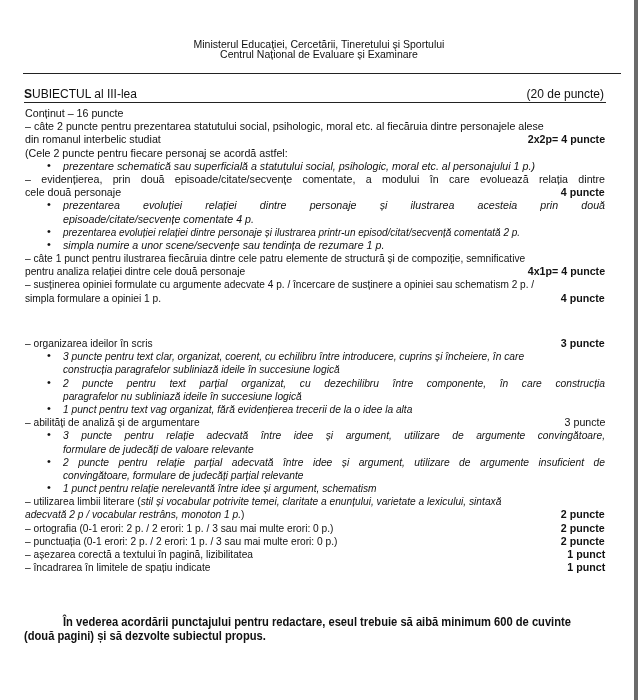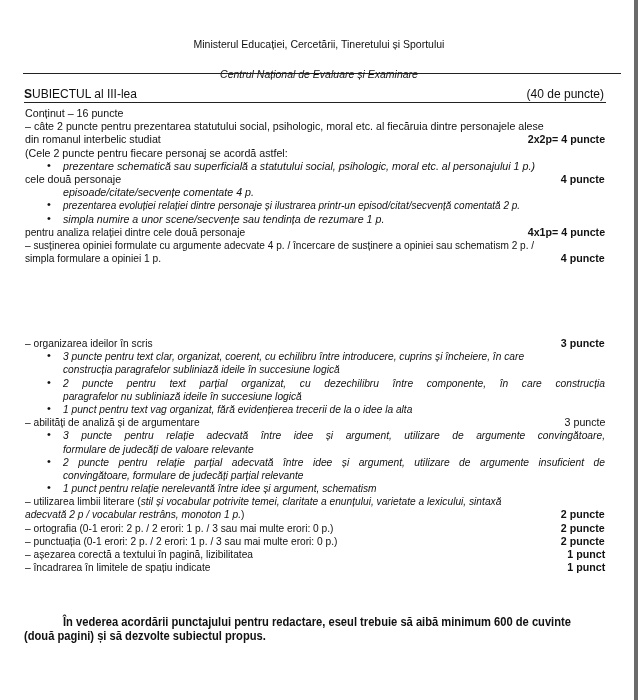--- a/index.html
+++ b/index.html
@@ -30,38 +30,45 @@
   .just .txt { display: block; width: 108.7%; text-align: justify; text-align-last: justify; }
   .final { position: absolute; left: 24px; width: 585px; top: 615px; font-size: 12px; line-height: 14px; font-weight: bold; }
   .final .txt { display: inline-block; transform: scaleX(0.93); transform-origin: left center; white-space: nowrap; }
 </style>
 </head>
 <body>
 
 <div class="page">
 
   <div class="hdr" style="top:38px;"><span>Ministerul Educației, Cercetării, Tineretului și Sportului</span></div>
-  <div class="hdr" style="top:68px;font-style:italic;"><span>Centrul Național de Evaluare și Examinare</span></div>
+  <div class="hdr" style="top:48px;"><span>Centrul Național de Evaluare și Examinare</span></div>
   <div class="hdr-rule"></div>
 
   <div class="subj">
     <span class="l"><b>S</b><span>UBIECTUL al III-lea</span></span>
-    <span class="r">(40 de puncte)</span>
+    <span class="r">(20 de puncte)</span>
   </div>
 
   <div class="body" style="top:106px;">
     <div class="line h"><span class="txt">Conținut – 16 puncte</span></div>
     <div class="line"><span class="txt">– câte 2 puncte pentru prezentarea statutului social, psihologic, moral etc. al fiecăruia dintre personajele alese</span></div>
     <div class="line"><span class="txt">din romanul interbelic studiat</span><span class="pts">2x2p= 4 puncte</span></div>
     <div class="line"><span class="txt">(Cele 2 puncte pentru fiecare personaj se acordă astfel:</span></div>
     <div class="line bul it"><span class="txt">prezentare schematică sau superficială a statutului social, psihologic, moral etc. al personajului 1 p.)</span></div>
+    <div class="line just">
+        <span class="txt">– evidențierea, prin două episoade/citate/secvențe comentate, a modului în care evoluează relația dintre</span>
+      </div>
     <div class="line"><span class="txt">cele două personaje</span><span class="pts">4 puncte</span></div>
+    <div class="line bul it just">
+        <span class="txt">prezentarea evoluției relației dintre personaje și ilustrarea acesteia prin două</span>
+      </div>
     <div class="line bul cont it"><span class="txt">episoade/citate/secvențe comentate  4 p.</span></div>
     <div class="line bul it"><span class="txt" style="transform:scaleX(0.86)">prezentarea evoluției relației dintre personaje și ilustrarea printr-un episod/citat/secvență comentată 2 p.</span></div>
     <div class="line bul it"><span class="txt">simpla numire a unor scene/secvențe sau tendința de rezumare 1 p.</span></div>
+    <div class="line"><span class="txt" style="transform:scaleX(0.88)">– câte 1 punct pentru ilustrarea fiecăruia dintre cele patru elemente de structură și de compoziție, semnificative</span></div>
     <div class="line"><span class="txt" style="transform:scaleX(0.88)">pentru analiza relației dintre cele două personaje</span><span class="pts">4x1p= 4 puncte</span></div>
     <div class="line"><span class="txt" style="transform:scaleX(0.87)">– susținerea opiniei  formulate cu argumente adecvate 4 p. / încercare de susținere a opiniei sau schematism  2 p. /</span></div>
     <div class="line"><span class="txt" style="transform:scaleX(0.88)">simpla formulare a opiniei 1 p.</span><span class="pts">4 puncte</span></div>
   </div>
 
   <div class="body" style="top:336px;">
     <div class="line"><span class="txt" style="transform:scaleX(0.88)">– organizarea ideilor în scris</span><span class="pts">3 puncte</span></div>
     <div class="line bul it"><span class="txt" style="transform:scaleX(0.88)">3 puncte pentru text clar, organizat, coerent, cu echilibru între introducere, cuprins și încheiere, în care</span></div>
     <div class="line bul cont it"><span class="txt" style="transform:scaleX(0.88)">construcția paragrafelor subliniază ideile în succesiune logică</span></div>
     <div class="line bul it just">

